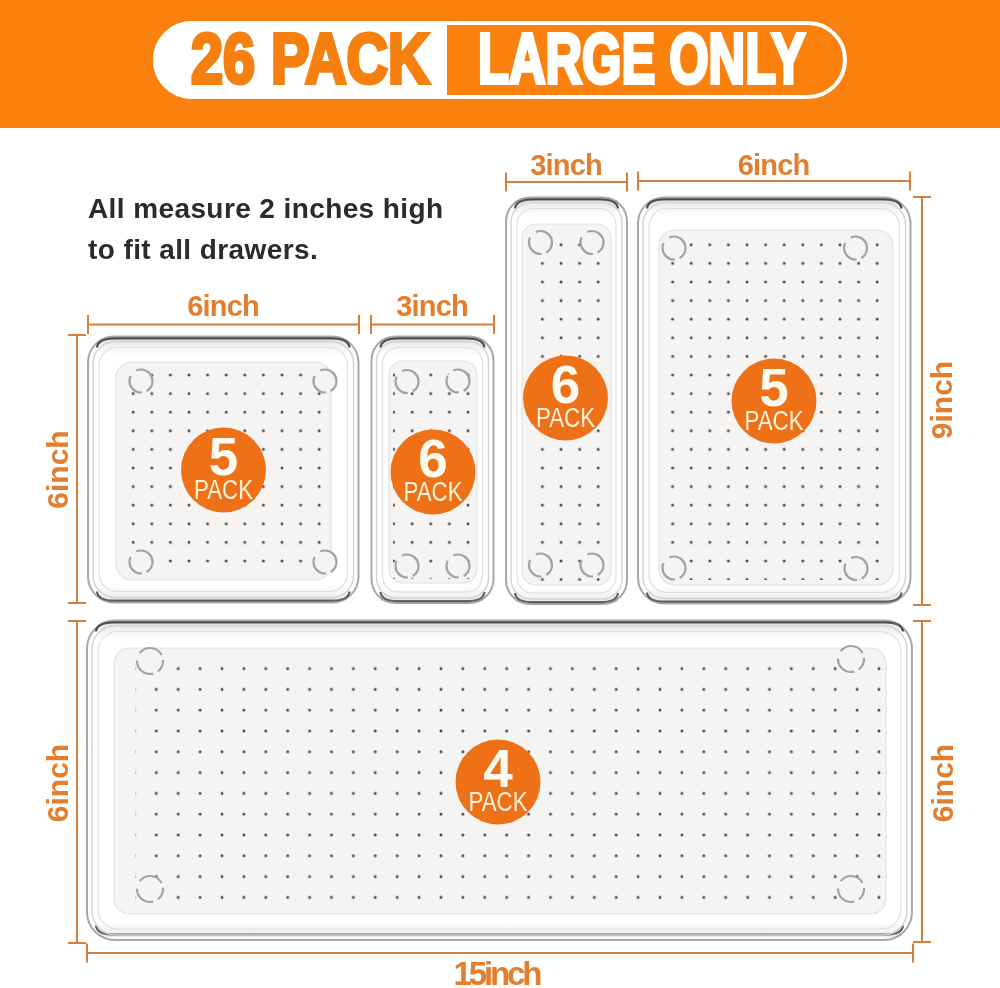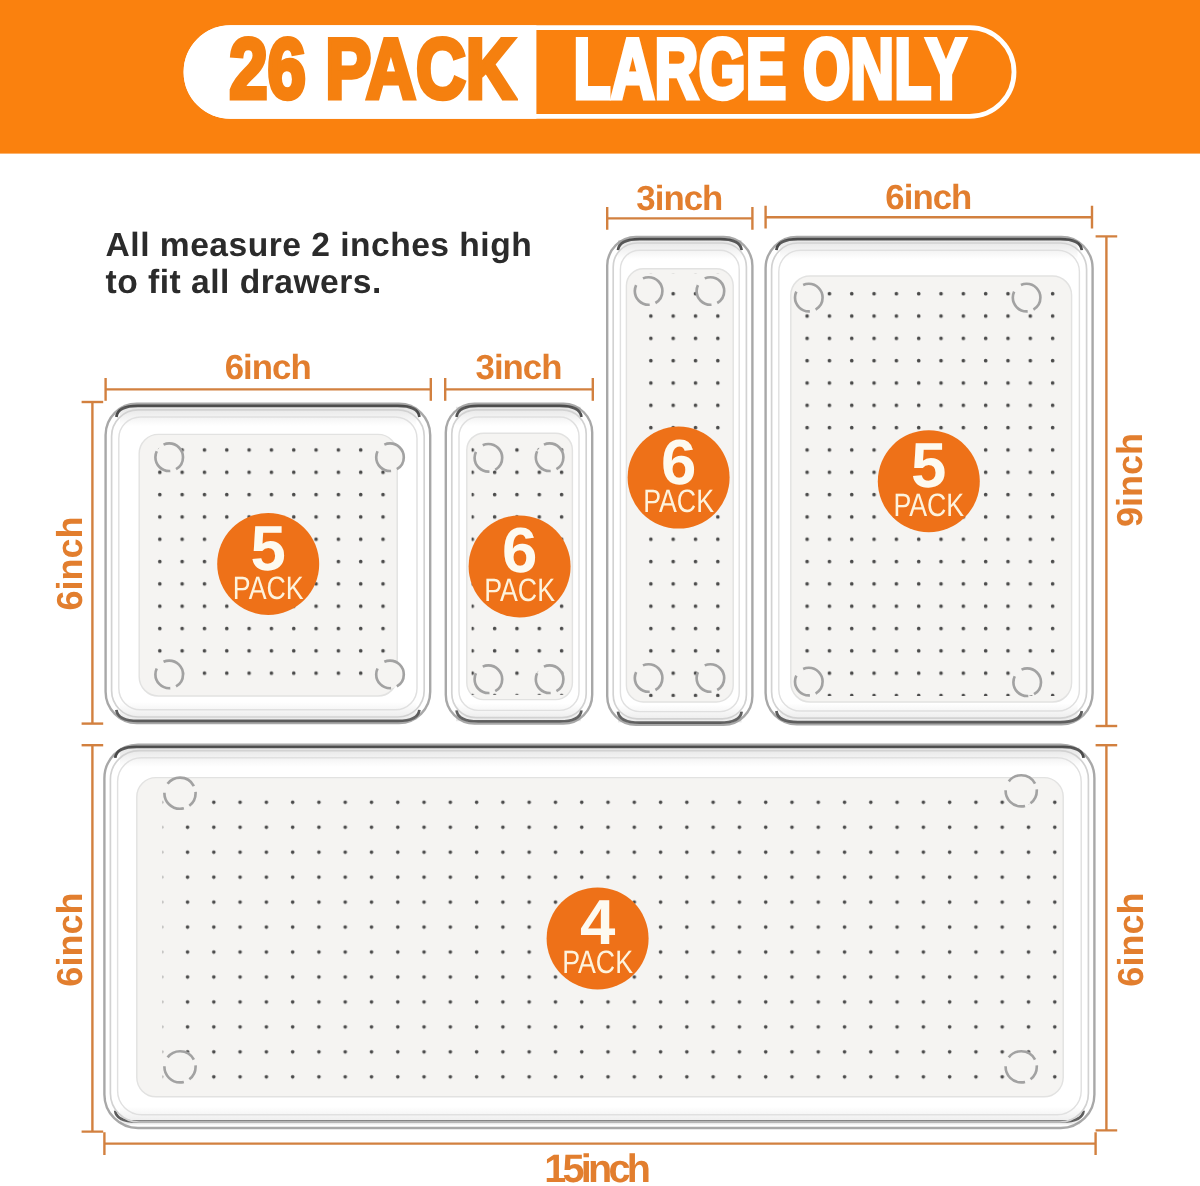--- a/index.html
+++ b/index.html
@@ -12,21 +12,21 @@
 <div class="abs" style="left:0;top:0;width:1000px;height:128px;background:#fa810e;"></div>
 
 <div class="abs" style="left:153px;top:21px;width:694px;height:78px;box-sizing:border-box;border:4px solid #ffffff;border-radius:39px;background:#fa810e;"></div>
 
 <div class="abs" style="left:153px;top:21px;width:294px;height:78px;box-sizing:border-box;border-radius:39px 0 0 39px;background:#ffffff;"></div>
 
 <div class="abs" style="left:191px;top:22.5px;line-height:71px;font-weight:bold;font-size:71px;color:#f5800f;-webkit-text-stroke:4px #f5800f;transform:scaleX(0.81);transform-origin:0 50%;white-space:nowrap;">26 PACK</div>
 
 <div class="abs" style="left:478px;top:22.5px;line-height:71px;font-weight:bold;font-size:71px;color:#ffffff;-webkit-text-stroke:4px #ffffff;transform:scaleX(0.713);transform-origin:0 50%;white-space:nowrap;">LARGE ONLY</div>
 
-<div class="abs" style="left:88px;top:188px;font-weight:bold;font-size:28px;line-height:31px;color:#2b2b2b;letter-spacing:0.4px;">All measure 2 inches high<br>to fit all drawers.</div>
+<div class="abs" style="left:88px;top:188px;font-weight:bold;font-size:28px;line-height:41px;color:#2b2b2b;letter-spacing:0.4px;">All measure 2 inches high<br>to fit all drawers.</div>
 
 <svg class="abs" style="left:0;top:128px;" width="1000" height="860" viewBox="0 128 1000 860">
   <defs>
     <pattern id="dots" width="18.6" height="18.6" patternUnits="userSpaceOnUse">
       <circle cx="3" cy="3" r="1.5" fill="#4a4a4a"></circle>
     </pattern>
     <pattern id="dots5" width="21.9" height="20.8" patternUnits="userSpaceOnUse">
       <circle cx="3" cy="3" r="1.5" fill="#4a4a4a"></circle>
     </pattern>
     <linearGradient id="topShade" x1="0" y1="0" x2="0" y2="1">

